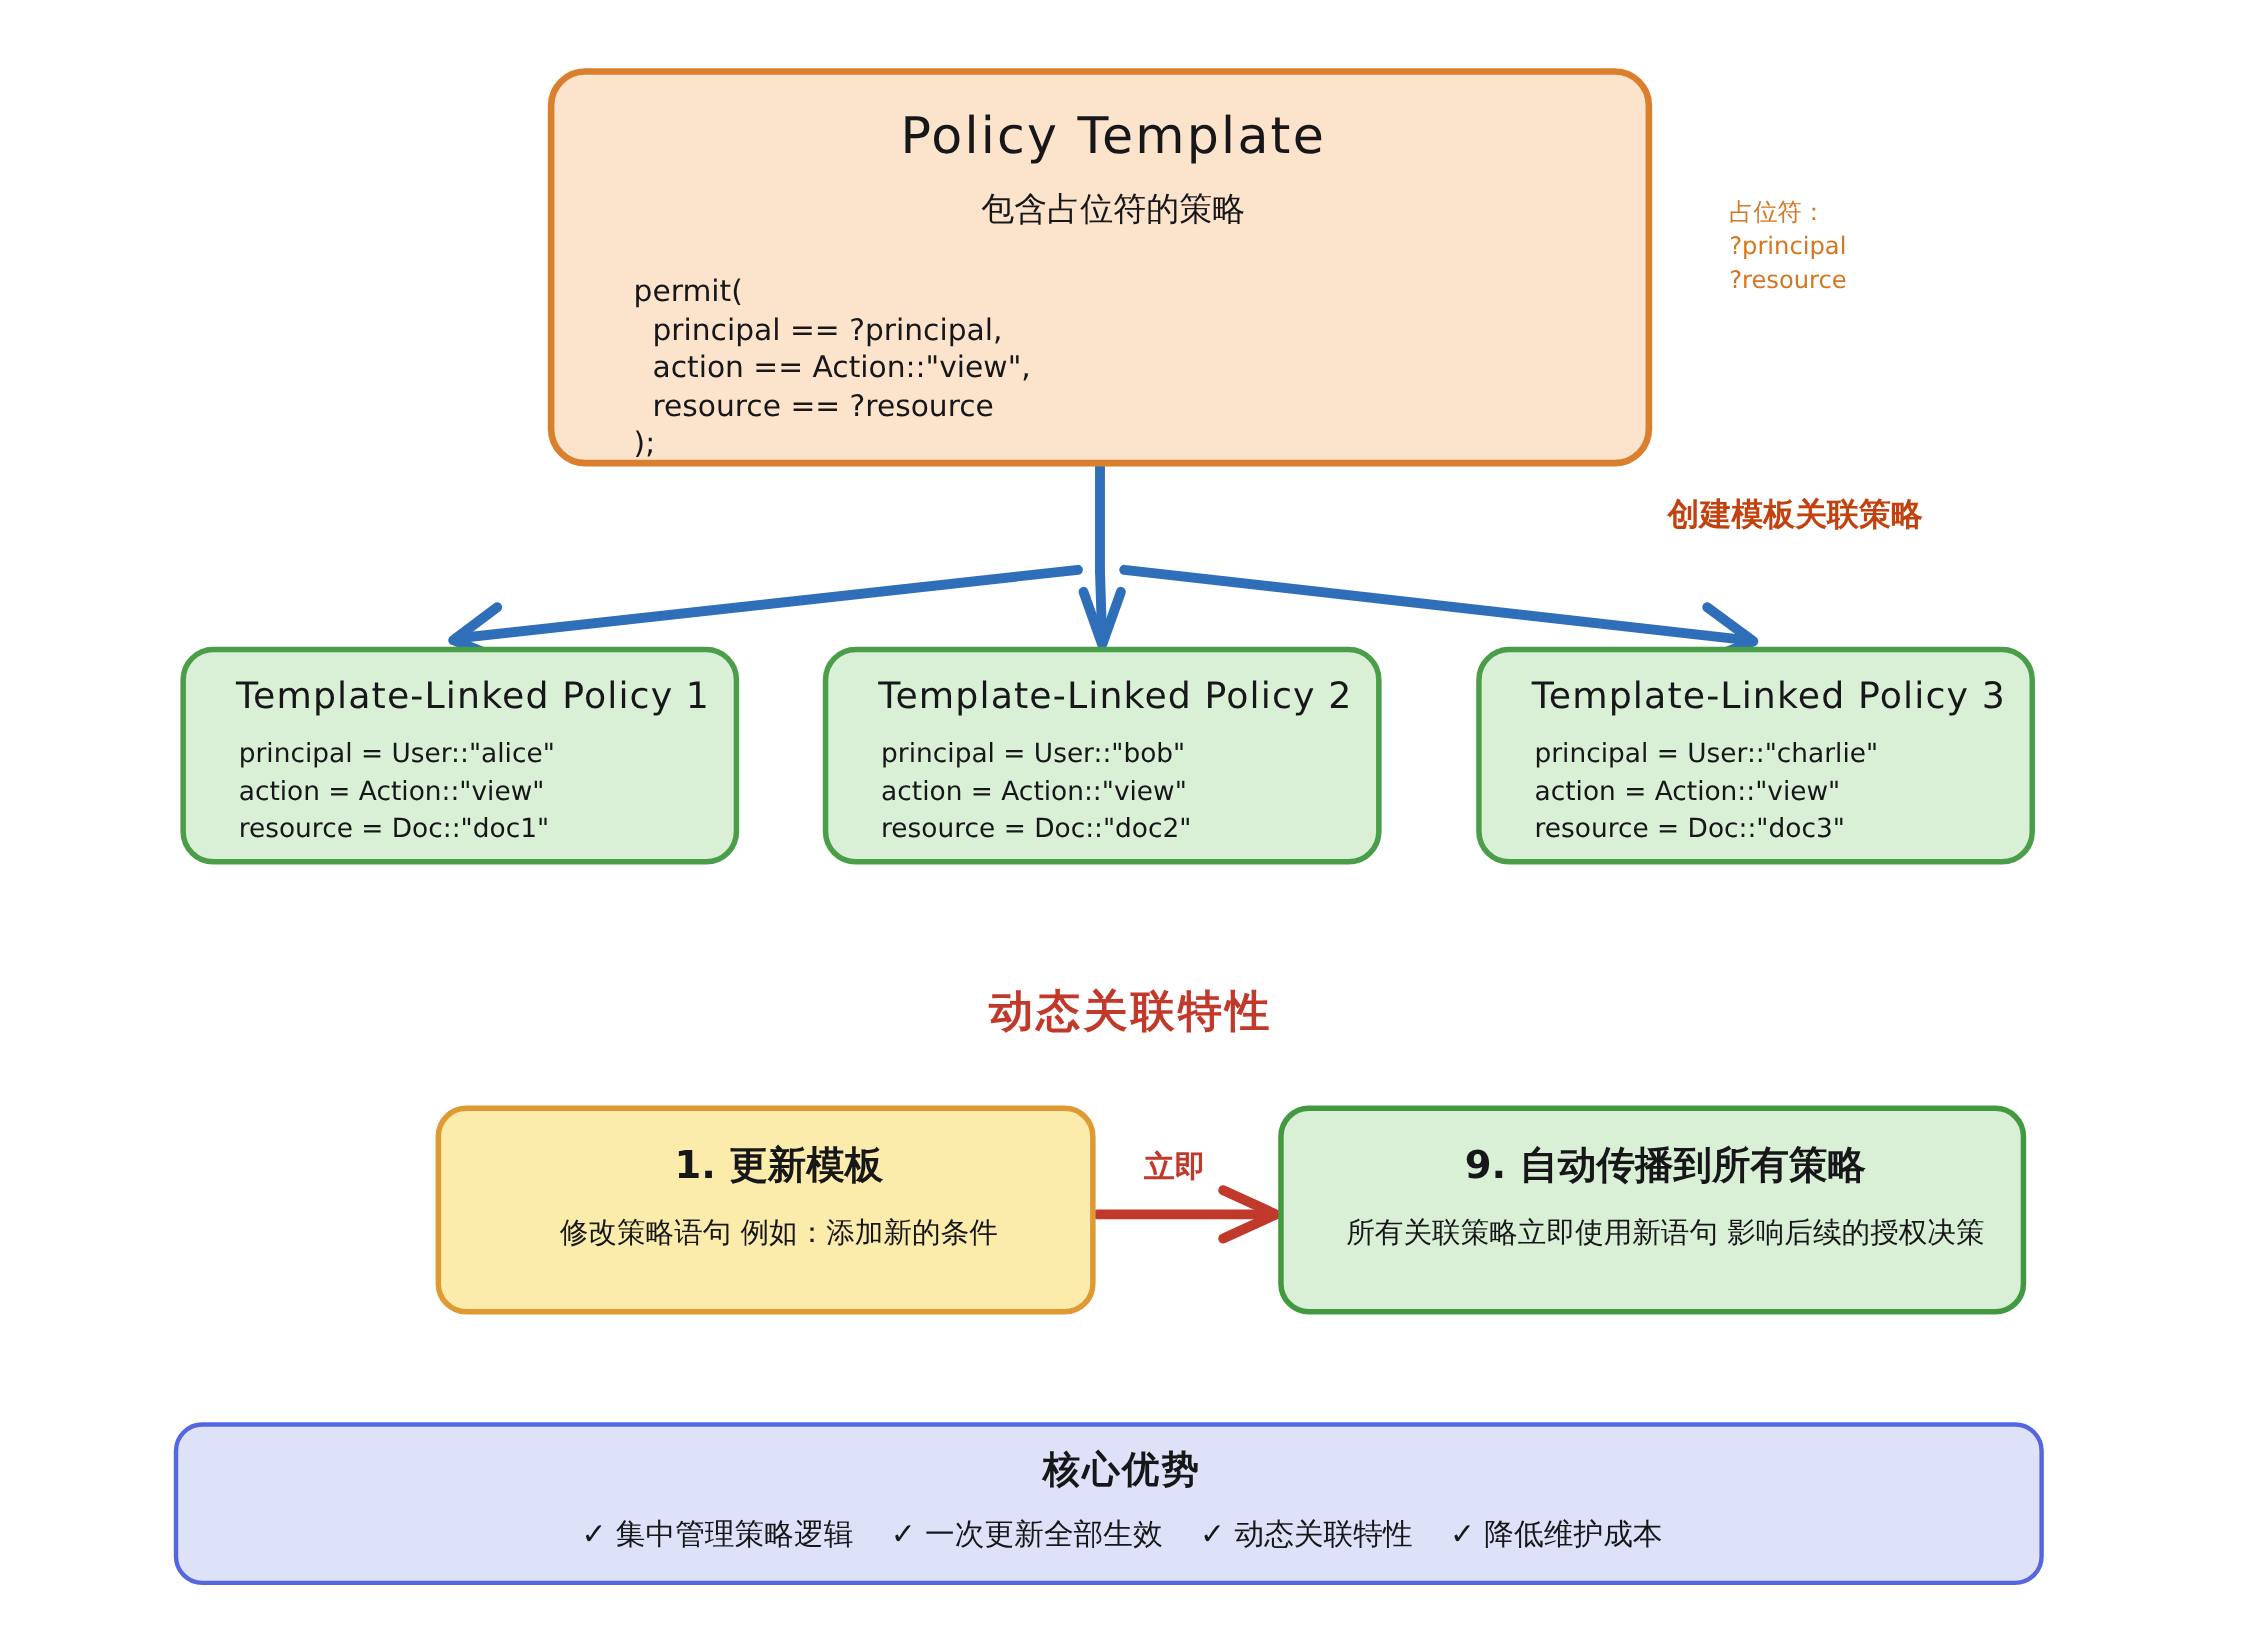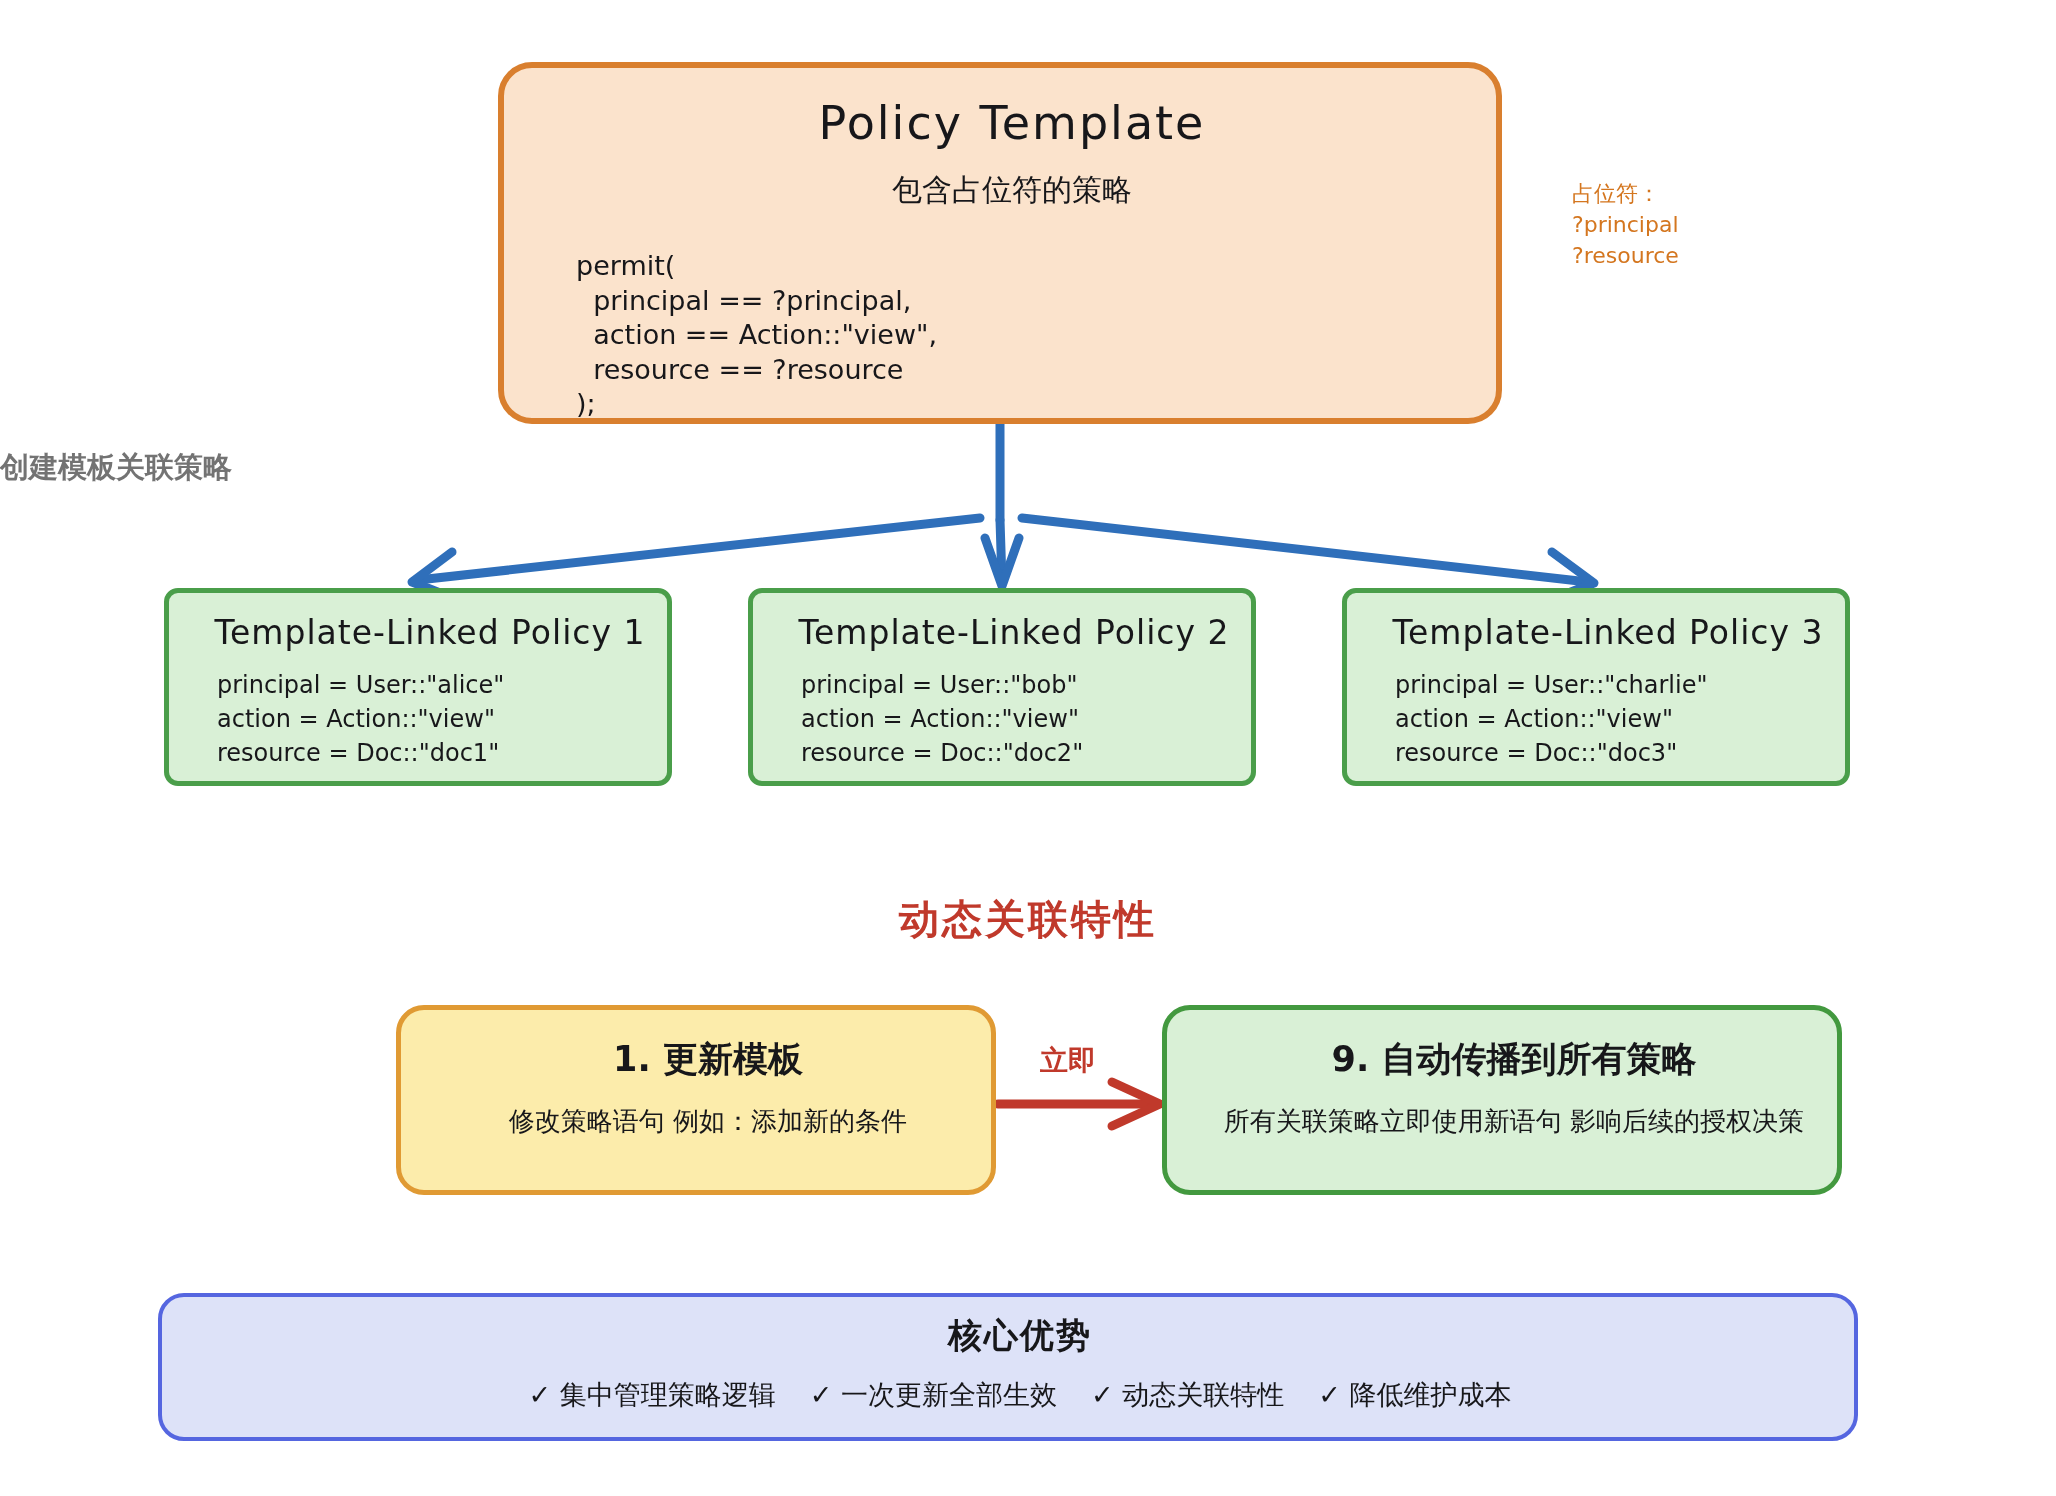--- a/index.html
+++ b/index.html
@@ -77,35 +77,35 @@
     font-weight: normal;
   }
   #placeholder-note .ph-line { white-space: pre; }
 
   
   #create-link-label {
     position: absolute;
     left: 0;
     top: 448px;
     width: 1748px;
-    text-align: left;
-    color: #737373;
+    text-align: right;
+    color: #c2410c;
     font-size: 29px;
     font-weight: bold;
   }
 
   
   .policy-box {
     top: 588px;
     width: 508px;
     height: 198px;
     background: #d9f0d6;
     border-color: #4a9e4a;
     border-width: 5px;
-    border-radius: 14px;
+    border-radius: 30px;
     align-items: stretch;
   }
   #policy-1 { left: 164px; }
   #policy-2 { left: 748px; }
   #policy-3 { left: 1342px; }
 
   .policy-box .pb-title {
     text-align: center;
     margin-top: 20px;
     font-size: 33px;

